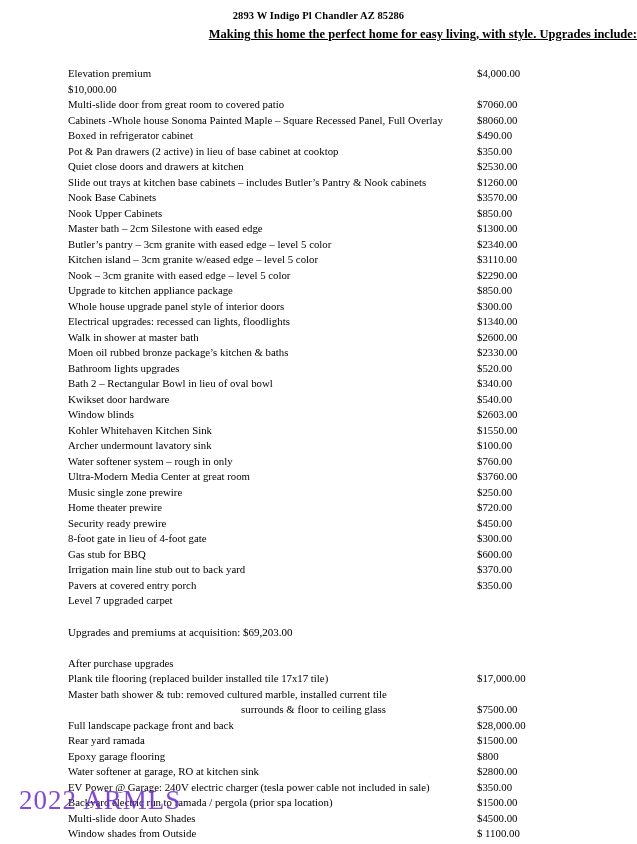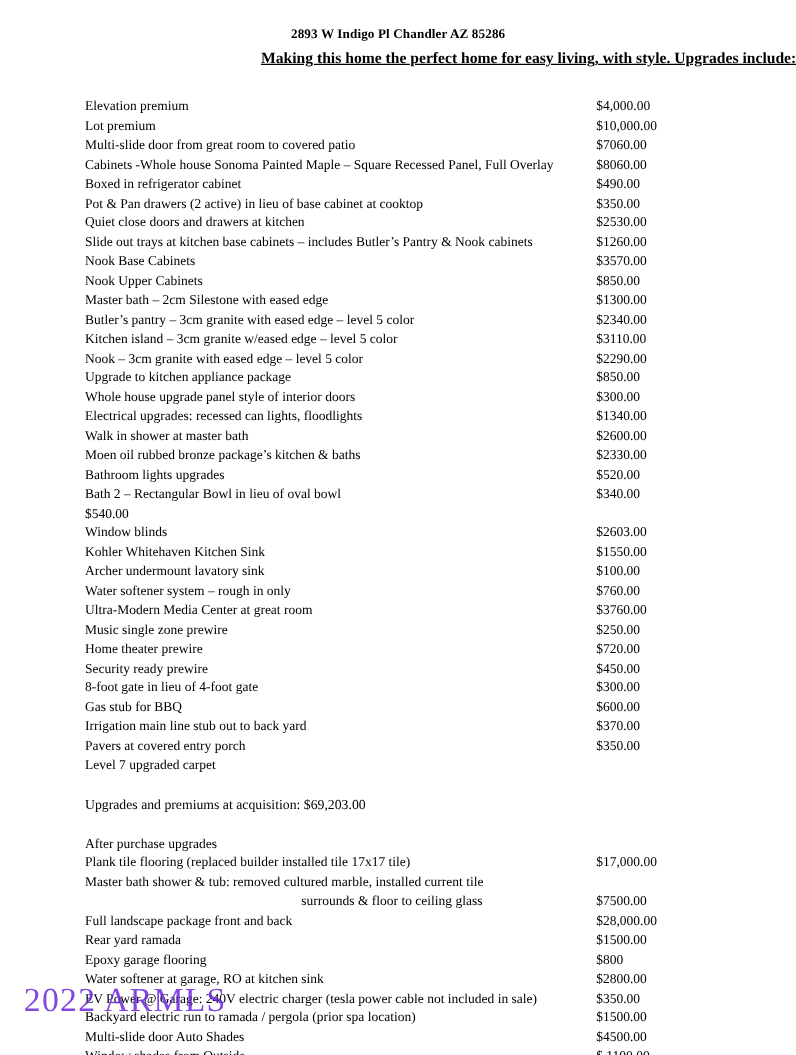--- a/index.html
+++ b/index.html
@@ -20,21 +20,21 @@
     height: 844px;
     position: relative;
     box-sizing: border-box;
     padding: 10px 0 0 0;
   }
   .addr {
     text-align: center;
     font-size: 10.5px;
     font-weight: bold;
     letter-spacing: 0.1px;
-    margin: 12px 0 0 0;
+    margin: 0 0 0 0;
   }
   .headline {
     text-align: right;
     font-size: 12.5px;
     font-weight: bold;
     text-decoration: underline;
     margin: 6px 0 0 0;
   }
   .list {
     margin: 24px 0 0 0;
@@ -96,21 +96,20 @@
   <div class="addr">2893 W Indigo Pl Chandler AZ 85286</div>
   <div class="headline">Making this home the perfect home for easy living, with style.  Upgrades include:</div>
 
   <div class="list">
 
     <div class="row">
         <span class="label">Elevation premium</span>
         <span class="price">$4,000.00</span>
       </div>
     <div class="row">
-        <span class="label">Lot premium</span>
         <span class="price">$10,000.00</span>
       </div>
     <div class="row">
         <span class="label">Multi-slide door from great room to covered patio</span>
         <span class="price">$7060.00</span>
       </div>
     <div class="row">
         <span class="label">Cabinets -Whole house Sonoma Painted Maple – Square Recessed Panel, Full Overlay</span>
         <span class="price">$8060.00</span>
       </div>
@@ -176,20 +175,21 @@
       </div>
     <div class="row">
         <span class="label">Bathroom lights upgrades</span>
         <span class="price">$520.00</span>
       </div>
     <div class="row">
         <span class="label">Bath 2 – Rectangular Bowl in lieu of oval bowl</span>
         <span class="price">$340.00</span>
       </div>
     <div class="row">
+        <span class="label">Kwikset door hardware</span>
         <span class="price">$540.00</span>
       </div>
     <div class="row">
         <span class="label">Window blinds</span>
         <span class="price">$2603.00</span>
       </div>
     <div class="row">
         <span class="label">Kohler Whitehaven Kitchen Sink</span>
         <span class="price">$1550.00</span>
       </div>

